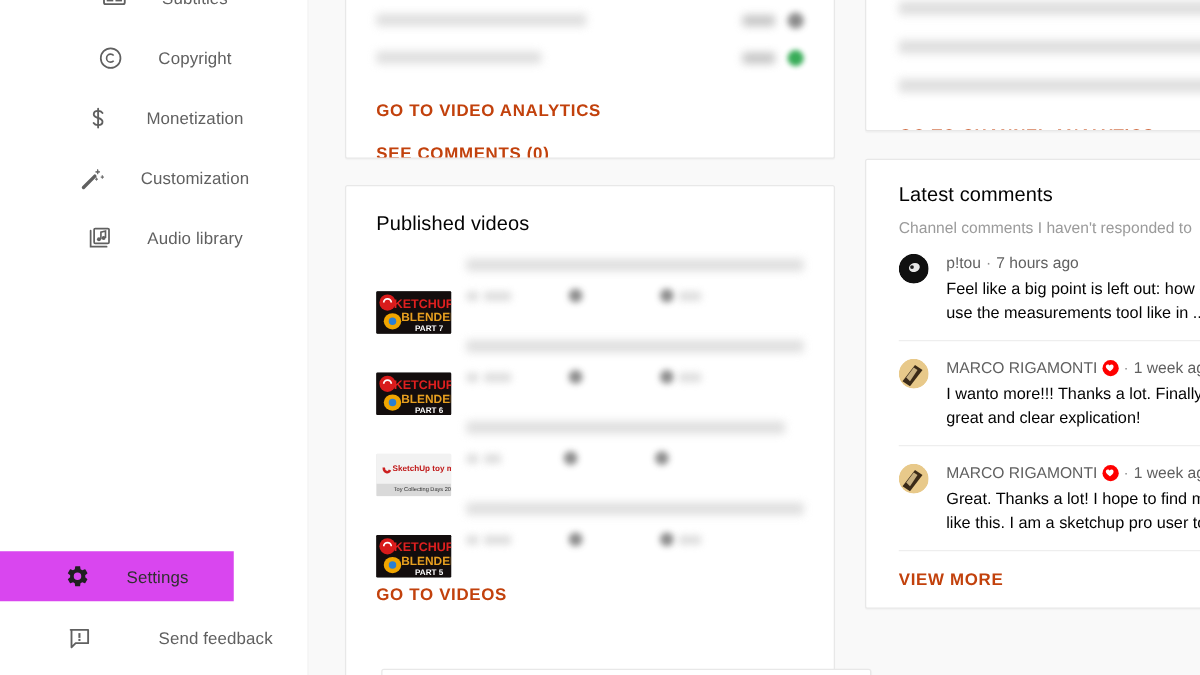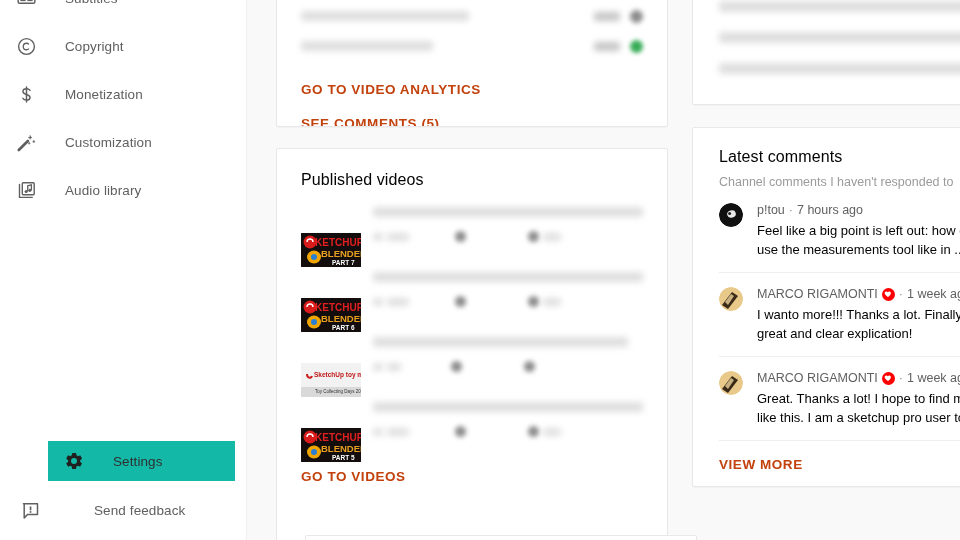--- a/index.html
+++ b/index.html
@@ -19,35 +19,36 @@
     position: relative;
     flex: 0 0 247px;
     border-right: 1px solid #f0f0f0;
   }
   .nav-item {
     display: flex; align-items: center;
     height: 40px;
     padding-left: 16px;
     cursor: pointer;
     position: relative;
+    justify-content: center;
   }
   .nav-item .ico {
     width: 32px; height: 24px;
     display: flex; align-items: center; justify-content: flex-start;
     color: #606060;
     flex: 0 0 32px;
   }
   .nav-item .lbl {
     font-size: 13.5px;
     color: #606060;
     letter-spacing: .1px;
     white-space: nowrap;
     padding-left: 17px;
   }
-  .nav-item.hl { background: #14b8a6; margin-left: 48px; }
+  .nav-item.hl { background: #d946ef; }
   .nav-item.hl .lbl { color: #303030; }
   .nav-item.hl .ico { color: #202020; }
 
   
   .nav-subtitles { position: absolute; left: 0; top: -22px; width: 247px; }
   .nav-copyright { position: absolute; left: 0; top: 26px; width: 247px; }
   .nav-monetization { position: absolute; left: 0; top: 74px; width: 247px; }
   .nav-customization { position: absolute; left: 0; top: 122px; width: 247px; }
   .nav-audio { position: absolute; left: 0; top: 170px; width: 247px; }
   .nav-settings { position: absolute; left: 0; top: 441px; width: 187px; }
@@ -298,21 +299,21 @@
         <div class="snippet-row">
           <span class="blurline txt" style="width:132px"></span>
           <span class="right">
             <span class="blurline val dark"></span>
             <span class="blurdot green"></span>
           </span>
         </div>
         <div style="height:19px"></div>
         <a class="link">GO TO VIDEO ANALYTICS</a>
         <div style="height:16px"></div>
-        <a class="link">SEE COMMENTS (5)</a>
+        <a class="link">SEE COMMENTS (0)</a>
       </div>
 
       <div class="card card-published">
         <div class="card-title">Published videos</div>
 
         <div style="height:8px"></div>
 
         
         <div class="vid-row">
           <div class="thumb">

